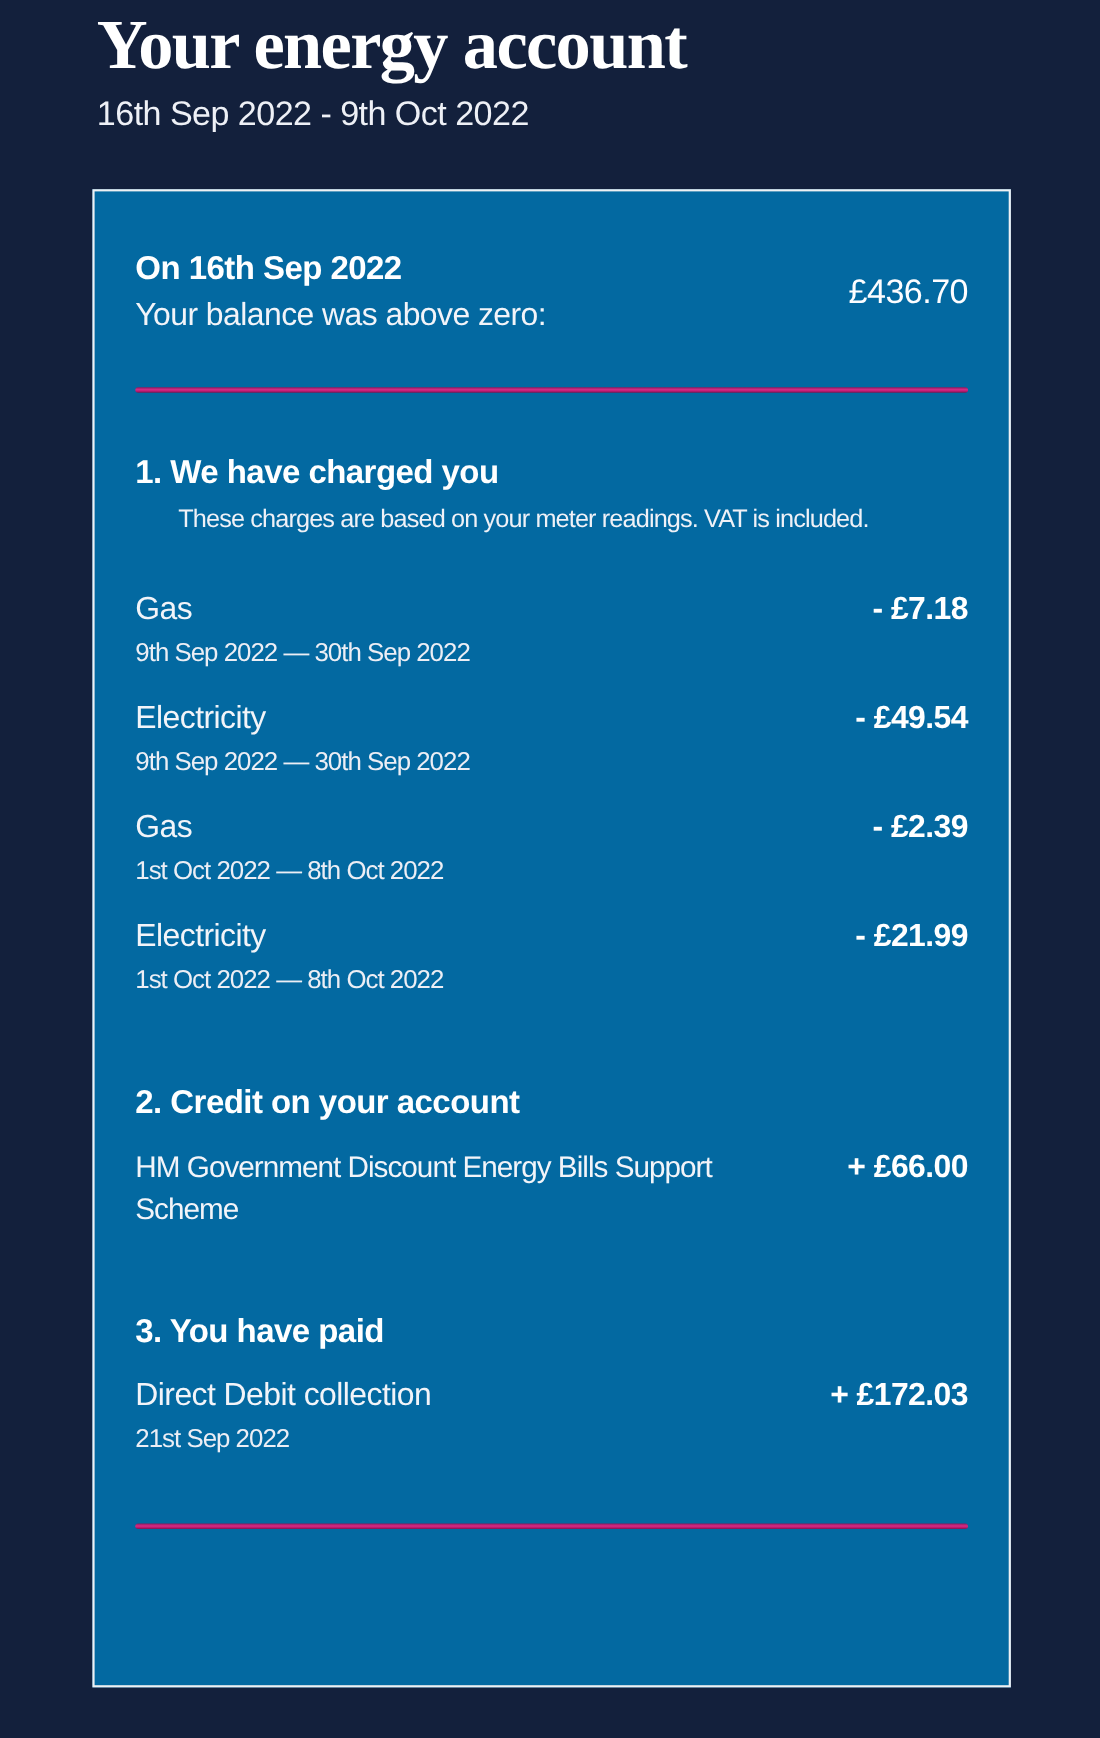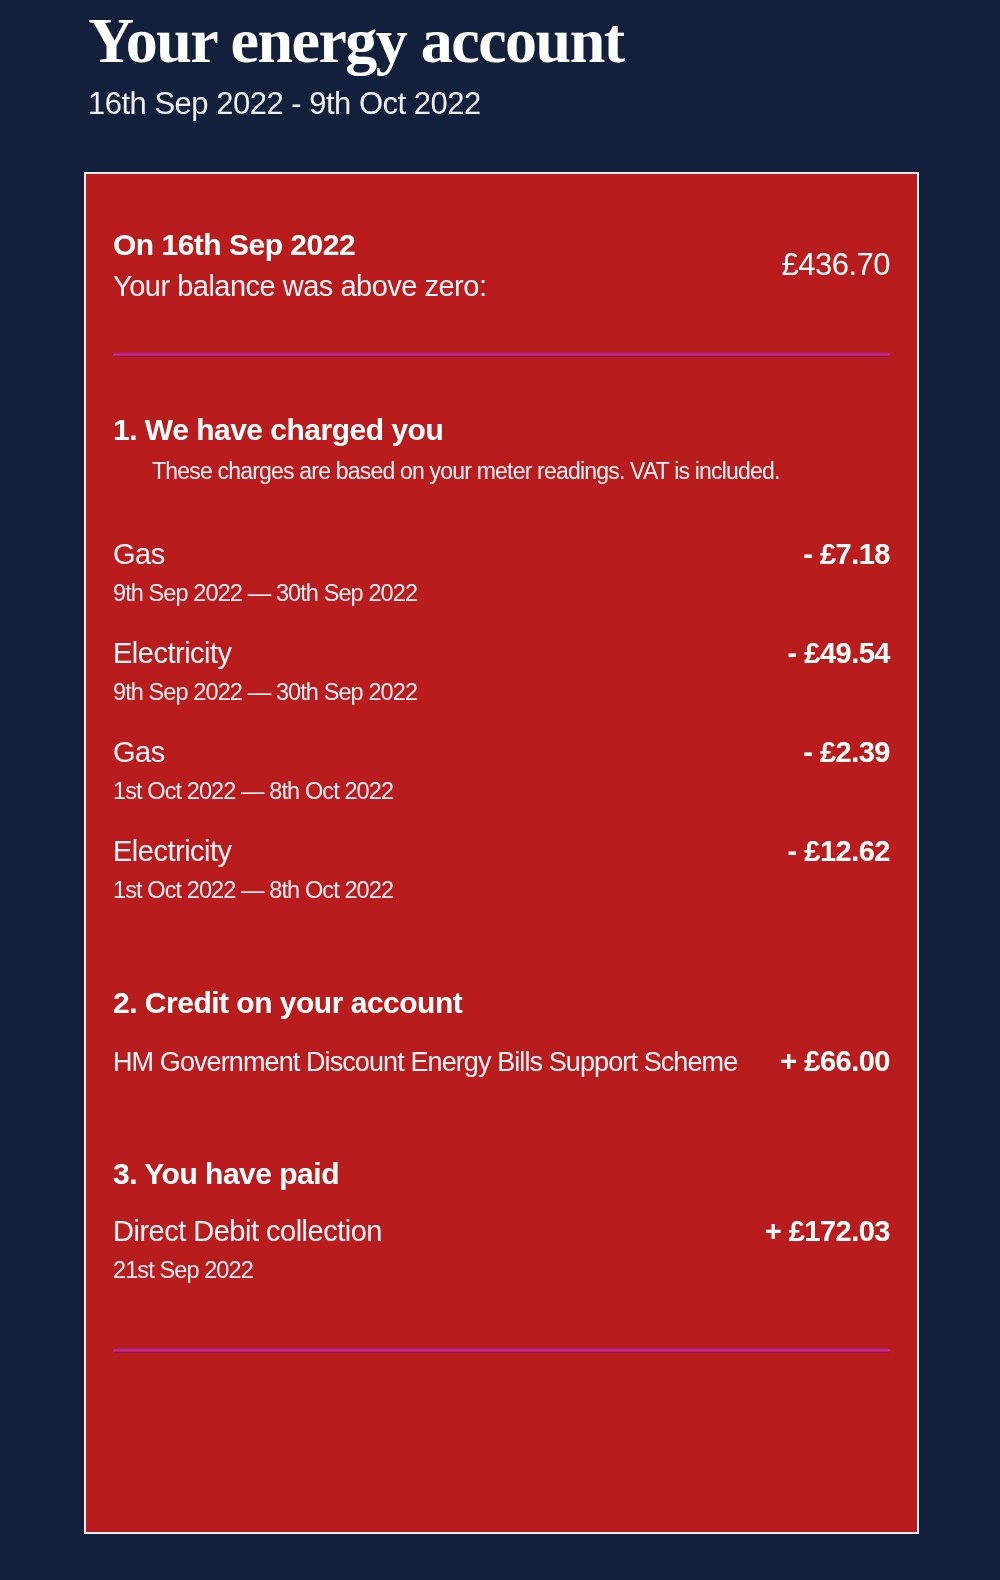--- a/index.html
+++ b/index.html
@@ -19,22 +19,22 @@
   }
   .page-daterange {
     position: absolute; left: 88px; top: 86px;
     font-size: 31px; letter-spacing: -0.5px;
     color: #eef0f6;
   }
   .statement-card {
     position: absolute; left: 84px; top: 172px;
     width: 835px; height: 1362px;
     border: 2px solid #eef0f3;
-    background: #b91c1c;
-    padding: 0 27px;
+    background: #0369a1;
+    padding: 0 37px;
   }
   .balance-row {
     display: flex; justify-content: space-between; align-items: center;
   }
   .balance-row.open { margin-top: 50px; }
   .balance-row.close { margin-top: 53px; }
   .balance-line1 { font-size: 30px; font-weight: bold; letter-spacing: -0.5px; line-height: 42px; }
   .balance-line2 { font-size: 29px; letter-spacing: -0.5px; line-height: 40px; color: #f2f4f9; }
   .balance-amount { font-size: 31px; letter-spacing: -0.5px; white-space: nowrap; color: #fdfdff; }
   .divider {
@@ -110,21 +110,21 @@
     <div class="charge-item">
       <div class="item-row">
         <span class="item-label">Gas</span>
         <span class="item-amount">- £2.39</span>
       </div>
       <div class="item-period">1st Oct 2022 — 8th Oct 2022</div>
     </div>
     <div class="charge-item">
       <div class="item-row">
         <span class="item-label">Electricity</span>
-        <span class="item-amount">- £12.62</span>
+        <span class="item-amount">- £21.99</span>
       </div>
       <div class="item-period">1st Oct 2022 — 8th Oct 2022</div>
     </div>
   </div>
 
   <div class="section-heading h2">2. Credit on your account</div>
   <div class="charge-item credit-row">
     <div class="item-row">
       <span class="item-label long">HM Government Discount Energy Bills Support Scheme</span>
       <span class="item-amount">+ £66.00</span>

